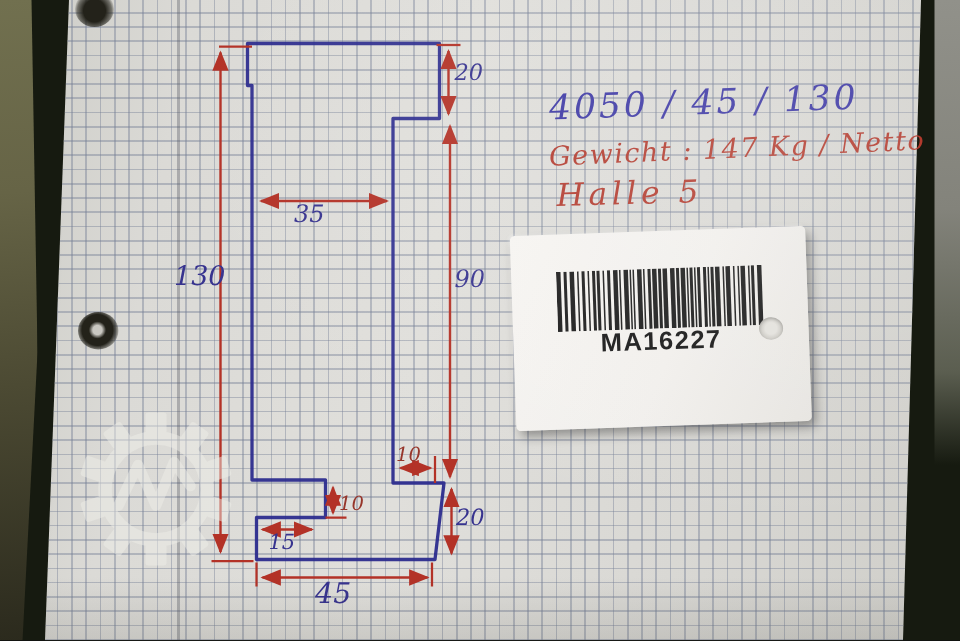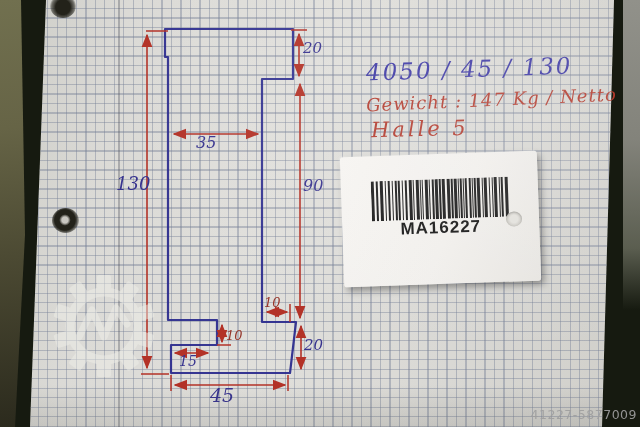--- a/index.html
+++ b/index.html
@@ -138,14 +138,13 @@
       <rect x="49" y="3" width="14" height="14" rx="2" transform="rotate(252 56 54)"></rect>
       <rect x="49" y="3" width="14" height="14" rx="2" transform="rotate(288 56 54)"></rect>
       <rect x="49" y="3" width="14" height="14" rx="2" transform="rotate(324 56 54)"></rect>
     </g>
     <circle cx="56" cy="54" r="34" fill="none" stroke="#efefe9" stroke-width="9"></circle>
     <path d="M31,65 L44,38 L56,65 L68,36 L79,52" fill="none" stroke="#efefe9" stroke-width="7" stroke-linecap="round" stroke-linejoin="round"></path>
   </svg>
 
   <div class="paper-shade"></div>
 
-  <div class="photo-id">41227-5877009</div>
 </div>
 
 </body></html>

